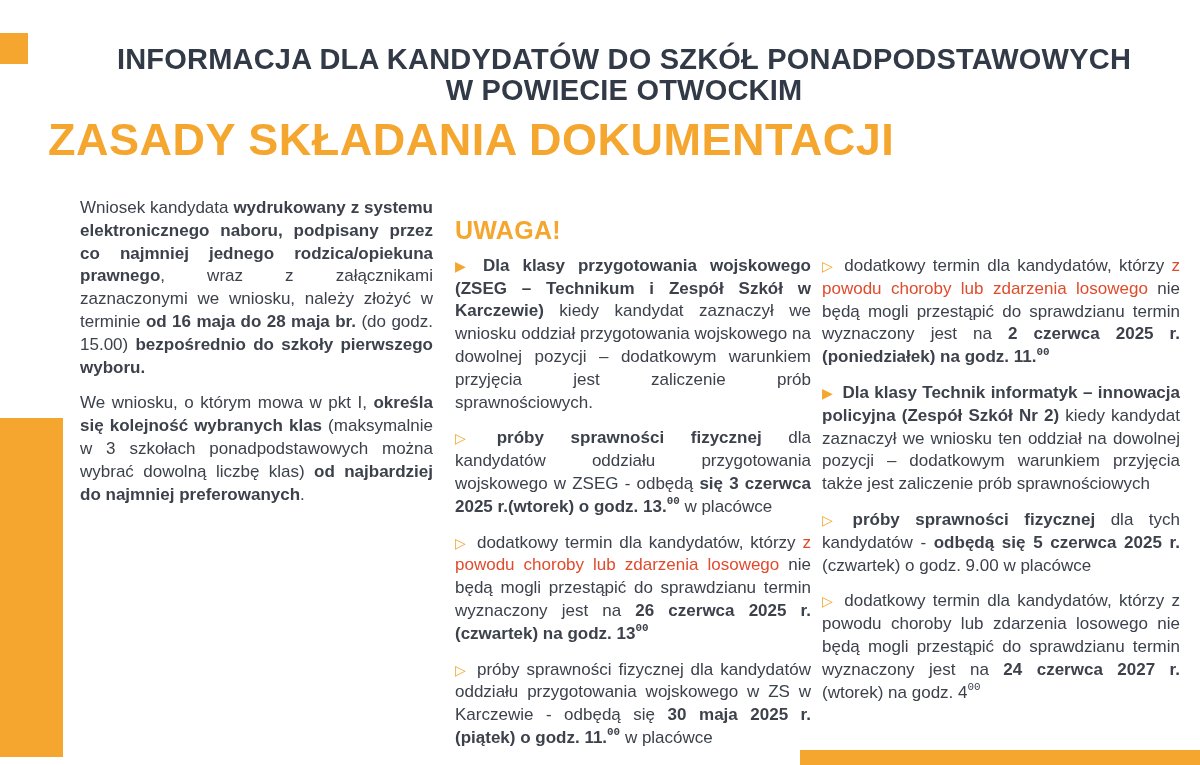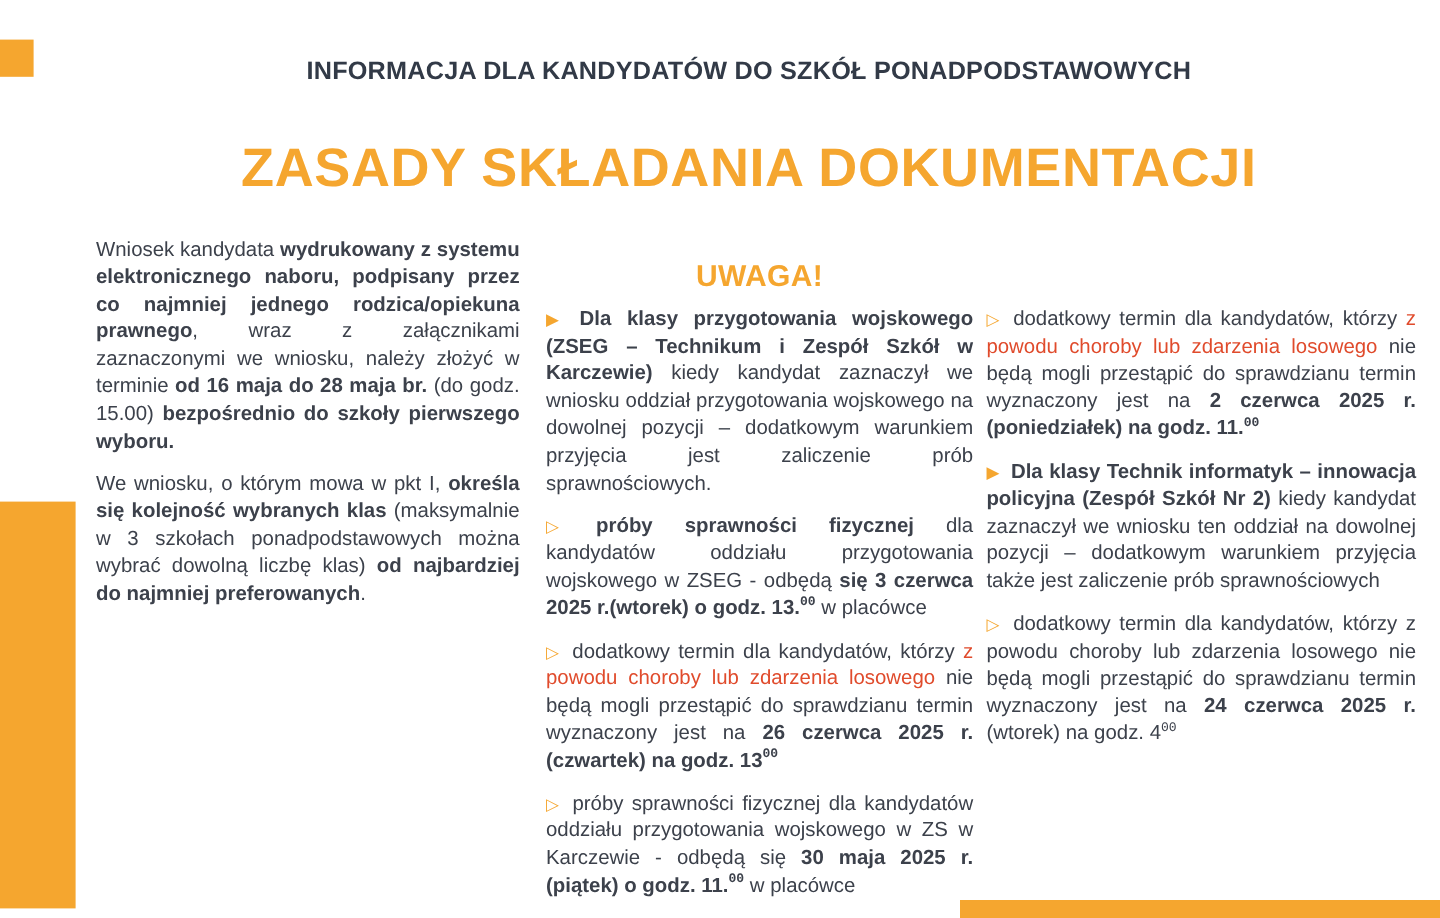--- a/index.html
+++ b/index.html
@@ -15,74 +15,76 @@
   }
   
   .deco{position:absolute;background:var(--accent-orange);}
   .deco-square{left:0;top:33px;width:28px;height:31px;}
   .deco-left-bar{left:0;top:418px;width:63px;height:339px;}
   .deco-bottom-bar{left:800px;top:750px;width:400px;height:15px;}
   
   .header{
     position:absolute;left:0;right:0;top:44px;padding-left:48px;
     text-align:center;color:var(--header-navy);
-    font-weight:700;font-size:21px;line-height:31px;letter-spacing:.2px;
+    font-weight:700;font-size:29px;line-height:31px;letter-spacing:.2px;
   }
   .title{
     position:absolute;left:0;right:0;top:114px;padding-left:48px;margin:0;
-    text-align:center;color:var(--accent-orange);
+    color:var(--accent-orange);
     font-weight:700;font-size:45px;letter-spacing:.5px;
   }
   
   .col{
     position:absolute;font-size:17px;line-height:22.8px;
     text-align:justify;hyphens:auto;-webkit-hyphens:auto;
   }
   .col-left{left:80px;top:197px;width:353px;}
   .col-mid{left:455px;top:219px;width:356px;}
   .col-right{left:822px;top:255px;width:358px;}
   .col p{margin:0 0 13px 0;}
   .gap-before{margin-top:30px !important;}
   .uwaga{
     color:var(--accent-orange);font-weight:700;font-size:25px;
-    margin:0 0 13px 0;text-align:center;letter-spacing:.3px;
+    margin:0 0 13px 0;text-align:left;letter-spacing:.3px;
   }
   .bullet{margin:0 0 14px 0;}
   .tri{color:var(--accent-orange);margin-right:9px;font-size:14px;}
   .b{font-weight:700;}
   .red{color:var(--alert-red);}
   sup{font-size:64%;line-height:0;vertical-align:super;position:relative;top:-1px;font-family:Liberation Mono, monospace;}
 </style>
 </head>
 <body>
 
 <div class="page">
 
   <div class="deco deco-square"></div>
   <div class="deco deco-left-bar"></div>
   <div class="deco deco-bottom-bar"></div>
 
   <div class="header">
     <div>INFORMACJA DLA KANDYDATÓW DO SZKÓŁ PONADPODSTAWOWYCH</div>
+    <div>W POWIECIE OTWOCKIM</div>
   </div>
 
   <h1 class="title">ZASADY SKŁADANIA DOKUMENTACJI</h1>
 
   <section class="col col-left">
     <p><span>Wniosek kandydata </span><span class="b">wydrukowany z systemu elektronicznego naboru, podpisany przez co najmniej jednego rodzica/opiekuna prawnego</span><span>, wraz z załącznikami zaznaczonymi we wniosku, należy  złożyć w terminie </span><span class="b">od 16 maja do  28 maja br.</span><span> (do godz. 15.00) </span><span class="b">bezpośrednio do szkoły pierwszego wyboru.</span></p>
     <p><span>We wniosku, o którym mowa w pkt I, </span><span class="b">określa się kolejność wybranych klas</span><span> (maksymalnie w 3 szkołach ponadpodstawowych można wybrać dowolną liczbę klas)  </span><span class="b">od najbardziej do najmniej preferowanych</span><span>.</span></p>
   </section>
 
   <section class="col col-mid">
     <h2 class="uwaga">UWAGA!</h2>
     <p class="bullet"><span class="tri">▶</span><span><span class="b">Dla klasy przygotowania wojskowego (ZSEG – Technikum i Zespół Szkół w Karczewie)</span><span> kiedy kandydat zaznaczył we wniosku oddział przygotowania wojskowego na dowolnej pozycji – dodatkowym warunkiem przyjęcia jest zaliczenie prób sprawnościowych.</span></span></p>
     <p class="bullet"><span class="tri">▷</span><span><span class="b">próby sprawności fizycznej</span><span> dla kandydatów oddziału przygotowania wojskowego w ZSEG - odbędą </span><span class="b">się  3 czerwca 2025 r.(wtorek) o godz. 13.</span><sup class="b">00</sup><span> w placówce</span></span></p>
     <p class="bullet"><span class="tri">▷</span><span><span>dodatkowy termin dla kandydatów, którzy </span><span class="red">z powodu choroby lub zdarzenia losowego</span><span> nie będą mogli przestąpić do sprawdzianu  termin wyznaczony jest na </span><span class="b">26 czerwca 2025 r. (czwartek) na godz. 13</span><sup class="b">00</sup></span></p>
     <p class="bullet"><span class="tri">▷</span><span><span>próby sprawności fizycznej dla kandydatów oddziału przygotowania wojskowego w ZS w Karczewie - odbędą się  </span><span class="b">30 maja 2025 r. (piątek) o godz. 11.</span><sup class="b">00</sup><span> w placówce</span></span></p>
   </section>
 
   <section class="col col-right">
     <p class="bullet"><span class="tri">▷</span><span><span>dodatkowy termin dla kandydatów, którzy </span><span class="red">z powodu choroby lub zdarzenia losowego</span><span> nie będą mogli przestąpić do sprawdzianu termin wyznaczony jest na </span><span class="b">2 czerwca 2025 r. (poniedziałek) na godz. 11.</span><sup class="b">00</sup></span></p>
     <p class="bullet"><span class="tri">▶</span><span><span class="b">Dla klasy Technik informatyk – innowacja policyjna (Zespół Szkół Nr 2)</span><span> kiedy kandydat zaznaczył we wniosku ten oddział na dowolnej pozycji – dodatkowym warunkiem przyjęcia także jest zaliczenie prób sprawnościowych</span></span></p>
-    <p class="bullet"><span class="tri">▷</span><span><span>dodatkowy termin dla kandydatów, którzy z powodu choroby lub zdarzenia losowego nie będą mogli przestąpić do sprawdzianu  termin wyznaczony jest na </span><span class="b">24 czerwca 2025 r.</span><span> (wtorek) na godz. 4</span><sup>00</sup></span></p>
+    <p class="bullet"><span class="tri">▷</span><span><span class="b">próby sprawności fizycznej</span><span> dla tych kandydatów - </span><span class="b">odbędą się  5 czerwca 2025 r.</span><span> (czwartek) o godz. 9.00 w placówce</span></span></p>
+    <p class="bullet"><span class="tri">▷</span><span><span>dodatkowy termin dla kandydatów, którzy z powodu choroby lub zdarzenia losowego nie będą mogli przestąpić do sprawdzianu  termin wyznaczony jest na </span><span class="b">24 czerwca 2027 r.</span><span> (wtorek) na godz. 4</span><sup>00</sup></span></p>
   </section>
 
 </div>
 
 </body></html>

